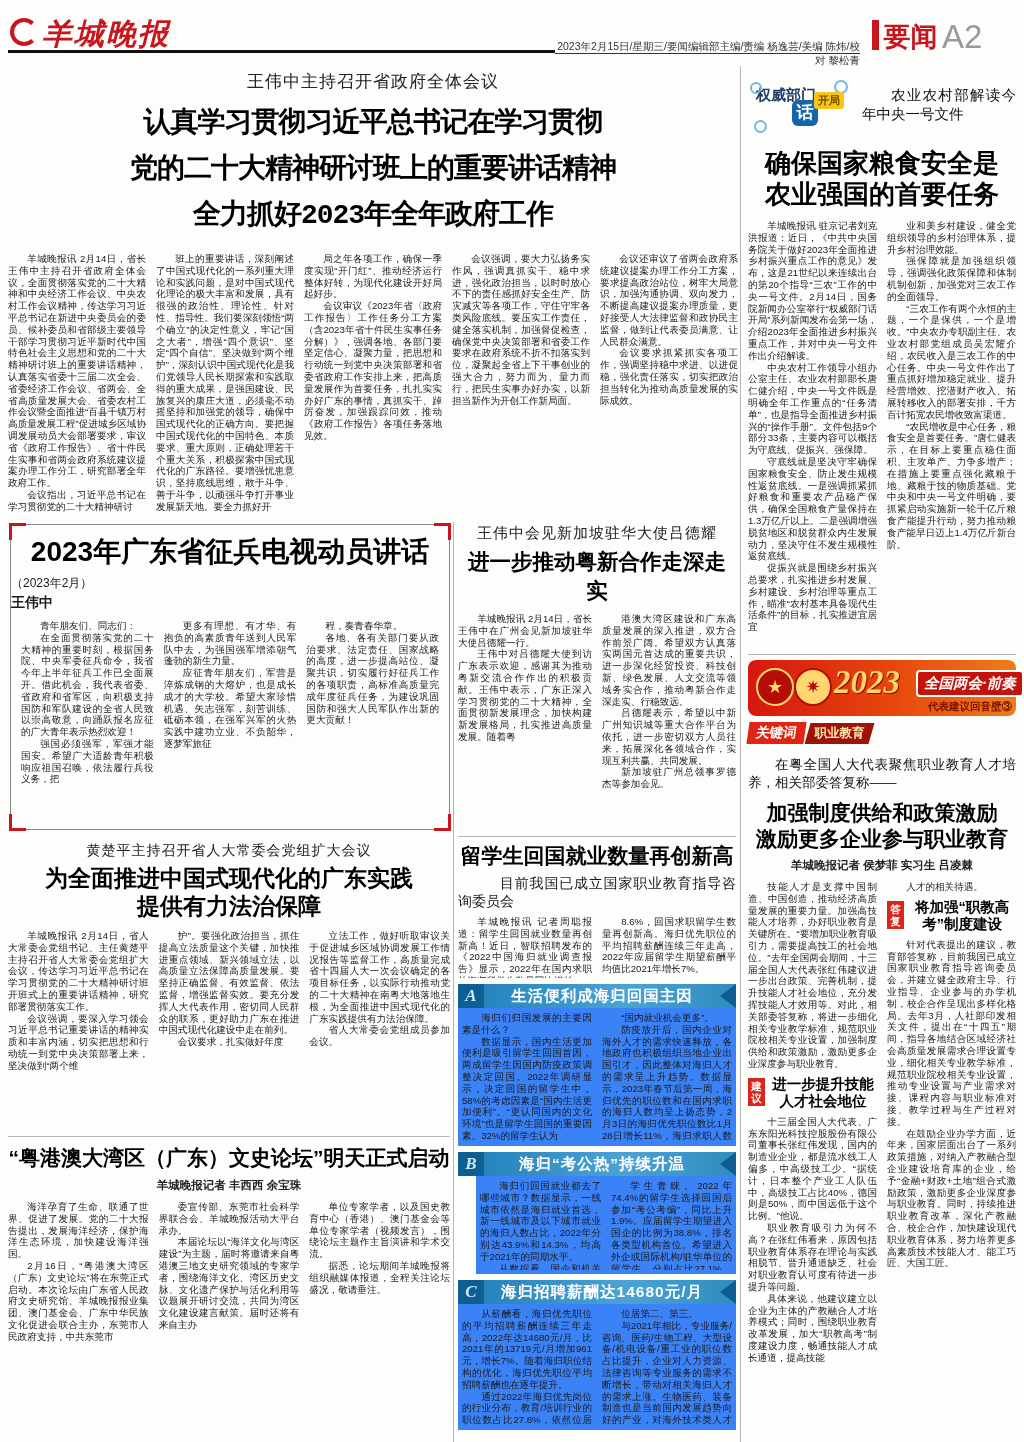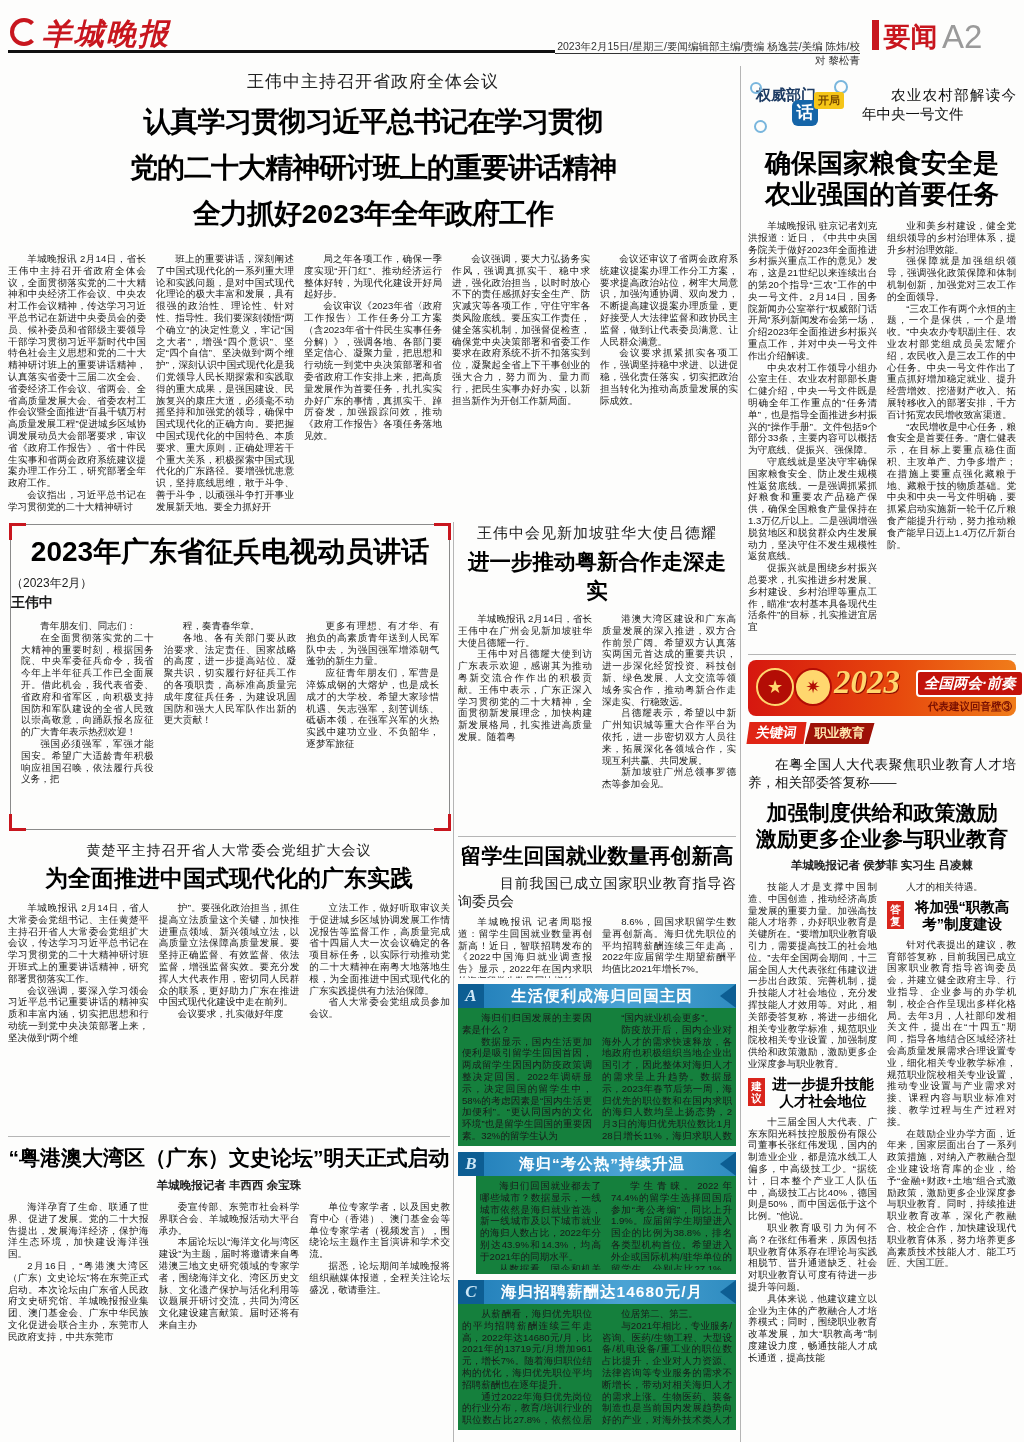--- a/index.html
+++ b/index.html
@@ -30,21 +30,21 @@
   .grain-logo .t1{font-size:15px;font-weight:bold;color:#1d3b63;}
   .grain-logo .hua{position:absolute;left:44px;top:20px;width:26px;height:26px;background:#1565a8;color:#fff;border-radius:6px;font-size:17px;font-weight:bold;text-align:center;line-height:26px;font-family:"Liberation Serif",serif;}
   .grain-logo .kaiju{position:absolute;left:66px;top:12px;background:#f5c518;color:#7a4a00;font-size:11px;font-weight:bold;padding:1px 4px;border-radius:3px;}
   .grain-logo .dot{position:absolute;border:2px solid #79b6dd;border-radius:50%;}
   .grain-intro{font-size:14.5px;line-height:19px;color:#111;text-align:justify;text-indent:2em;}
   
   .blue-banner{position:relative;height:24px;background:linear-gradient(90deg,#1f7db8,#4ba3d4 60%,#2f8cc0);display:flex;align-items:center;}
   .blue-banner .tag{width:26px;height:24px;background:#0d5e93;color:#cfe8f7;font-family:"Liberation Serif",serif;font-style:italic;font-weight:bold;font-size:17px;text-align:center;line-height:24px;}
   .blue-banner .bt{flex:1;color:#fff;font-size:15.5px;font-weight:bold;text-align:center;letter-spacing:1px;}
   .blue-banner .arrow{width:16px;height:24px;background:#0d5e93;clip-path:polygon(100% 0,100% 100%,0 50%);}
-  .tint{background:#15803d;}
+  .tint{background:#3b82f6;}
   
   .lh-banner{position:relative;height:56px;border-radius:8px;background:linear-gradient(90deg,#d6170f,#e7480d 55%,#f07c1a);overflow:visible;}
   .lh-year{position:absolute;left:86px;top:4px;font-family:"Liberation Serif",serif;font-style:italic;font-weight:bold;font-size:33px;color:#ffd76e;text-shadow:1px 1px 0 #8c0d00;}
   .lh-tag{position:absolute;left:168px;top:10px;background:#c3130b;border:2px solid #fff;border-radius:4px;color:#fff;font-size:14.5px;font-weight:900;font-style:italic;padding:2px 6px;white-space:nowrap;}
   .lh-echo{position:absolute;right:4px;top:40px;font-size:10.5px;color:#7a1002;font-weight:bold;}
   .emblem{position:absolute;border-radius:50%;text-align:center;}
   .kw-label{display:inline-block;background:#e02515;color:#fff;font-size:13.5px;font-weight:bold;padding:2px 8px;transform:skewX(-8deg);}
   .kw-value{display:inline-block;background:#9e1208;color:#ffe9b0;font-size:12.5px;font-weight:bold;padding:2px 10px;clip-path:polygon(6px 0,100% 0,calc(100% - 6px) 100%,0 100%);}
   .lh-intro{font-size:13.5px;line-height:18px;color:#111;text-align:justify;text-indent:2em;}
   .sub-label{float:left;width:15px;background:#d9251c;color:#fff;font-size:10.5px;font-weight:bold;line-height:12px;padding:2px 1px;text-align:center;word-break:break-all;margin:2px 4px 0 0;}
@@ -146,26 +146,26 @@
   <div class="headline-l" style="font-size:28px;margin-top:8px;">2023年广东省征兵电视动员讲话</div>
   <div class="center" style="font-size:12px;margin-top:4px;">（2023年2月）</div>
   <div class="center" style="font-size:14px;font-weight:bold;margin-top:2px;">王伟中</div>
   <div class="cols" style="margin:8px 10px 0 10px;height:192px;">
     <div class="col">
         <p>青年朋友们、同志们：</p>
         <p>在全面贯彻落实党的二十大精神的重要时刻，根据国务院、中央军委征兵命令，我省今年上半年征兵工作已全面展开。借此机会，我代表省委、省政府和省军区，向积极支持国防和军队建设的全省人民致以崇高敬意，向踊跃报名应征的广大青年表示热烈欢迎！</p>
         <p>强国必须强军，军强才能国安。希望广大适龄青年积极响应祖国召唤，依法履行兵役义务，把</p>
       </div>
     <div class="col">
+        <p>更多有理想、有才华、有抱负的高素质青年送到人民军队中去，为强国强军增添朝气蓬勃的新生力量。</p>
+        <p>应征青年朋友们，军营是淬炼成钢的大熔炉，也是成长成才的大学校。希望大家珍惜机遇、矢志强军，刻苦训练、砥砺本领，在强军兴军的火热实践中建功立业、不负韶华，逐梦军旅征</p>
+      </div>
+    <div class="col">
         <p>程，奏青春华章。</p>
         <p>各地、各有关部门要从政治要求、法定责任、国家战略的高度，进一步提高站位、凝聚共识，切实履行好征兵工作的各项职责，高标准高质量完成年度征兵任务，为建设巩固国防和强大人民军队作出新的更大贡献！</p>
-      </div>
-    <div class="col">
-        <p>更多有理想、有才华、有抱负的高素质青年送到人民军队中去，为强国强军增添朝气蓬勃的新生力量。</p>
-        <p>应征青年朋友们，军营是淬炼成钢的大熔炉，也是成长成才的大学校。希望大家珍惜机遇、矢志强军，刻苦训练、砥砺本领，在强军兴军的火热实践中建功立业、不负韶华，逐梦军旅征</p>
       </div>
   </div>
 </div>
 
 <div class="abs" style="left:458px;top:524px;width:278px;">
   <div class="kicker" style="font-size:15px;">王伟中会见新加坡驻华大使吕德耀</div>
   <div class="headline-l" style="font-size:21.5px;margin-top:4px;">进一步推动粤新合作走深走实</div>
   <div class="cols" style="margin-top:8px;height:240px;">
     <div class="col">
         <p>羊城晚报讯 2月14日，省长王伟中在广州会见新加坡驻华大使吕德耀一行。</p>
@@ -176,20 +176,21 @@
         <p>吕德耀表示，希望以中新广州知识城等重大合作平台为依托，进一步密切双方人员往来，拓展深化各领域合作，实现互利共赢、共同发展。</p>
         <p>新加坡驻广州总领事罗德杰等参加会见。</p>
       </div>
   </div>
 </div>
 
 <div class="abs" style="left:8px;top:842px;width:442px;">
   <div class="kicker" style="font-size:14px;">黄楚平主持召开省人大常委会党组扩大会议</div>
   <div class="headline-l" style="font-size:23px;line-height:28px;margin-top:4px;">
       <span>为全面推进中国式现代化的广东实践</span>
+      <span>提供有力法治保障</span>
     </div>
   <div class="cols" style="margin-top:10px;height:208px;">
     <div class="col">
         <p>羊城晚报讯 2月14日，省人大常委会党组书记、主任黄楚平主持召开省人大常委会党组扩大会议，传达学习习近平总书记在学习贯彻党的二十大精神研讨班开班式上的重要讲话精神，研究部署贯彻落实工作。</p>
         <p>会议强调，要深入学习领会习近平总书记重要讲话的精神实质和丰富内涵，切实把思想和行动统一到党中央决策部署上来，坚决做到“两个维</p>
       </div>
     <div class="col">
         <p>护”。要强化政治担当，抓住提高立法质量这个关键，加快推进重点领域、新兴领域立法，以高质量立法保障高质量发展。要坚持正确监督、有效监督、依法监督，增强监督实效。要充分发挥人大代表作用，密切同人民群众的联系，更好助力广东在推进中国式现代化建设中走在前列。</p>
         <p>会议要求，扎实做好年度</p>
       </div>

